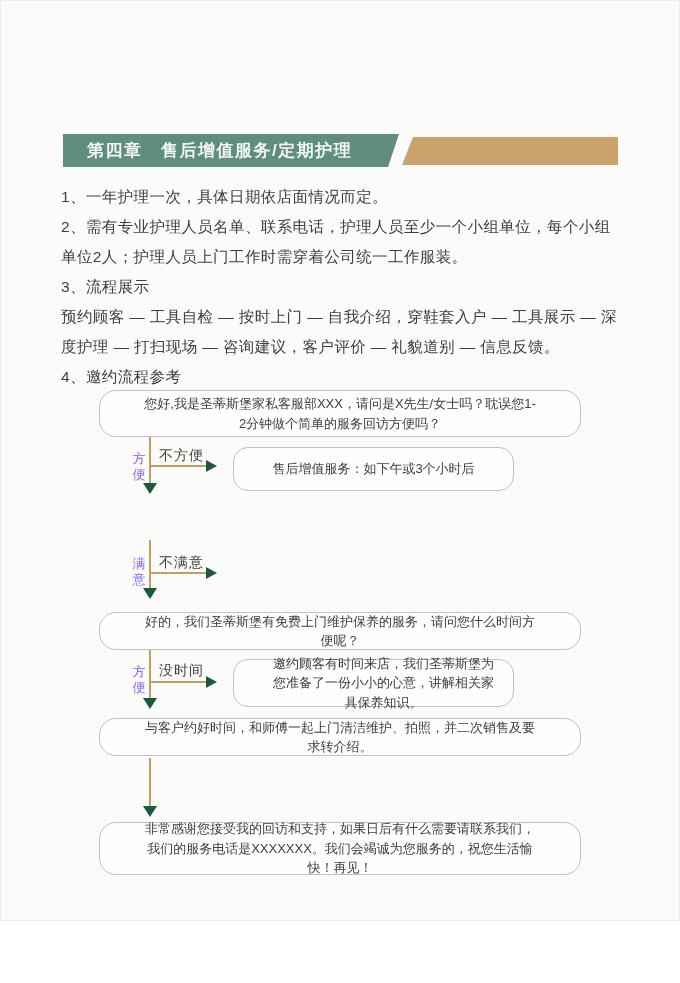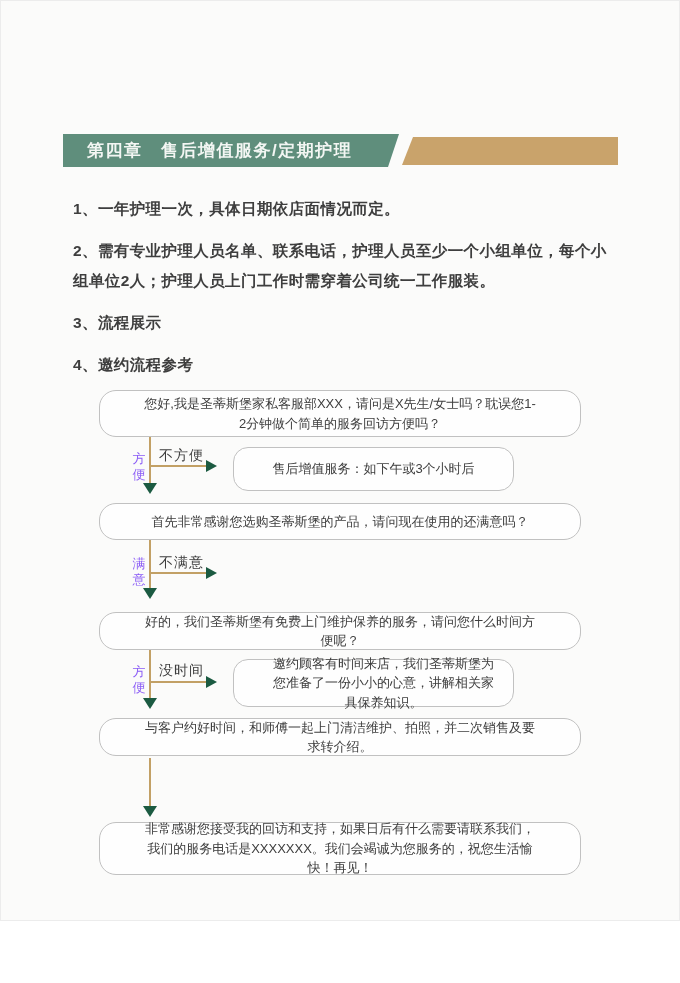--- a/index.html
+++ b/index.html
@@ -28,21 +28,21 @@
   .chapter-tan{
     position:absolute;left:401px;top:136px;width:216px;height:28px;
     background:#c9a36b;
     clip-path:polygon(11px 0,100% 0,100% 100%,0 100%);
   }
   
   .bodytext{
     position:absolute;left:60px;top:181px;width:564px;
     font-size:15.5px;line-height:30px;color:#3e3e3e;letter-spacing:0.4px;
   }
-  .bodytext p{margin:12px;font-weight:bold;}
+  .bodytext p{margin:0;}
   
   .bigbox,.sidebox{
     position:absolute;
     background:#fefefe;border:1px solid #c1c1c1;
     display:flex;align-items:center;justify-content:center;
     text-align:center;font-size:13px;color:#3d3d3d;
     box-sizing:border-box;line-height:1.5;
   }
   .bigbox{left:98px;width:482px;border-radius:17px;padding:3px 42px;}
   .sidebox{left:232px;width:281px;border-radius:15px;padding:3px 16px;}
@@ -65,40 +65,38 @@
 
   <div class="chapter-green">
     <span>第四章　售后增值服务/定期护理</span>
   </div>
   <div class="chapter-tan"></div>
 
   <div class="bodytext">
     <p>1、一年护理一次，具体日期依店面情况而定。</p>
     <p>2、需有专业护理人员名单、联系电话，护理人员至少一个小组单位，每个小组单位2人；护理人员上门工作时需穿着公司统一工作服装。</p>
     <p>3、流程展示</p>
+    <p>预约顾客 — 工具自检 — 按时上门 — 自我介绍，穿鞋套入户 — 工具展示 — 深度护理 — 打扫现场 — 咨询建议，客户评价 — 礼貌道别 — 信息反馈。</p>
     <p>4、邀约流程参考</p>
   </div>
 
   <div class="bigbox" style="top:389px;height:47px;">
     <span>您好,我是圣蒂斯堡家私客服部XXX，请问是X先生/女士吗？耽误您1-2分钟做个简单的服务回访方便吗？</span>
   </div>
 
   <div class="vline" style="left:148px;top:436px;height:47px;"></div>
   <div class="arr-down" style="left:142px;top:482px;"></div>
   <div class="vlabel" style="left:130px;top:450px;">方便</div>
   <div class="hlabel" style="left:158px;top:446px;">不方便</div>
   <div class="hline" style="left:149px;top:464px;width:56px;"></div>
   <div class="arr-right" style="left:205px;top:459px;"></div>
   <div class="sidebox" style="top:446px;height:44px;">
     <span>售后增值服务：如下午或3个小时后</span>
   </div>
 
-  <div class="bigbox" style="top:502px;height:37px;">
-    <span>首先非常感谢您选购圣蒂斯堡的产品，请问现在使用的还满意吗？</span>
-  </div>
 
   <div class="vline" style="left:148px;top:539px;height:49px;"></div>
   <div class="arr-down" style="left:142px;top:587px;"></div>
   <div class="vlabel" style="left:130px;top:555px;">满意</div>
   <div class="hlabel" style="left:158px;top:553px;">不满意</div>
   <div class="hline" style="left:149px;top:571px;width:56px;"></div>
   <div class="arr-right" style="left:205px;top:566px;"></div>
 
   <div class="bigbox" style="top:611px;height:38px;">
     <span>好的，我们圣蒂斯堡有免费上门维护保养的服务，请问您什么时间方便呢？</span>

